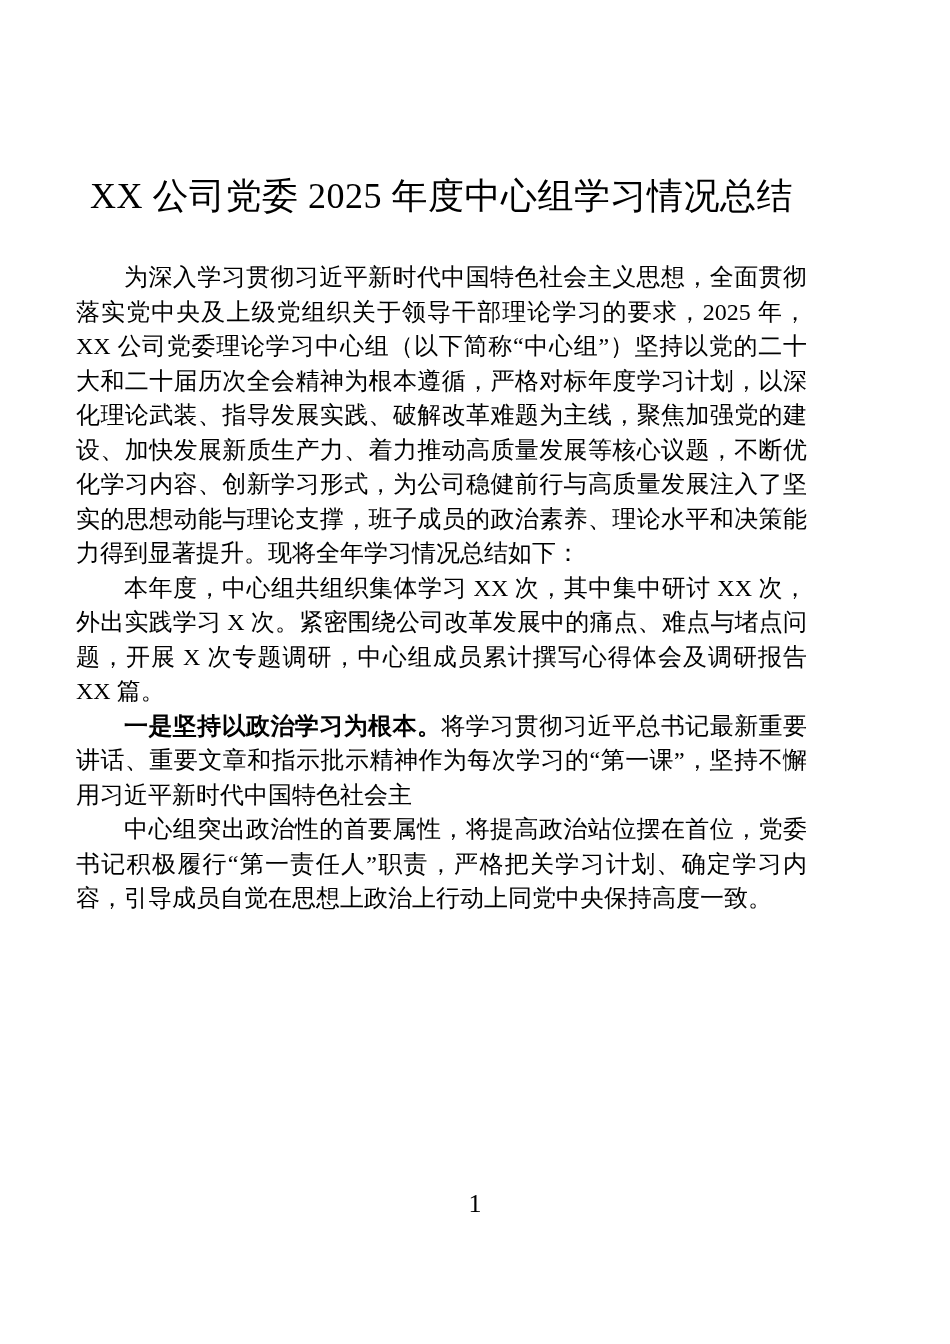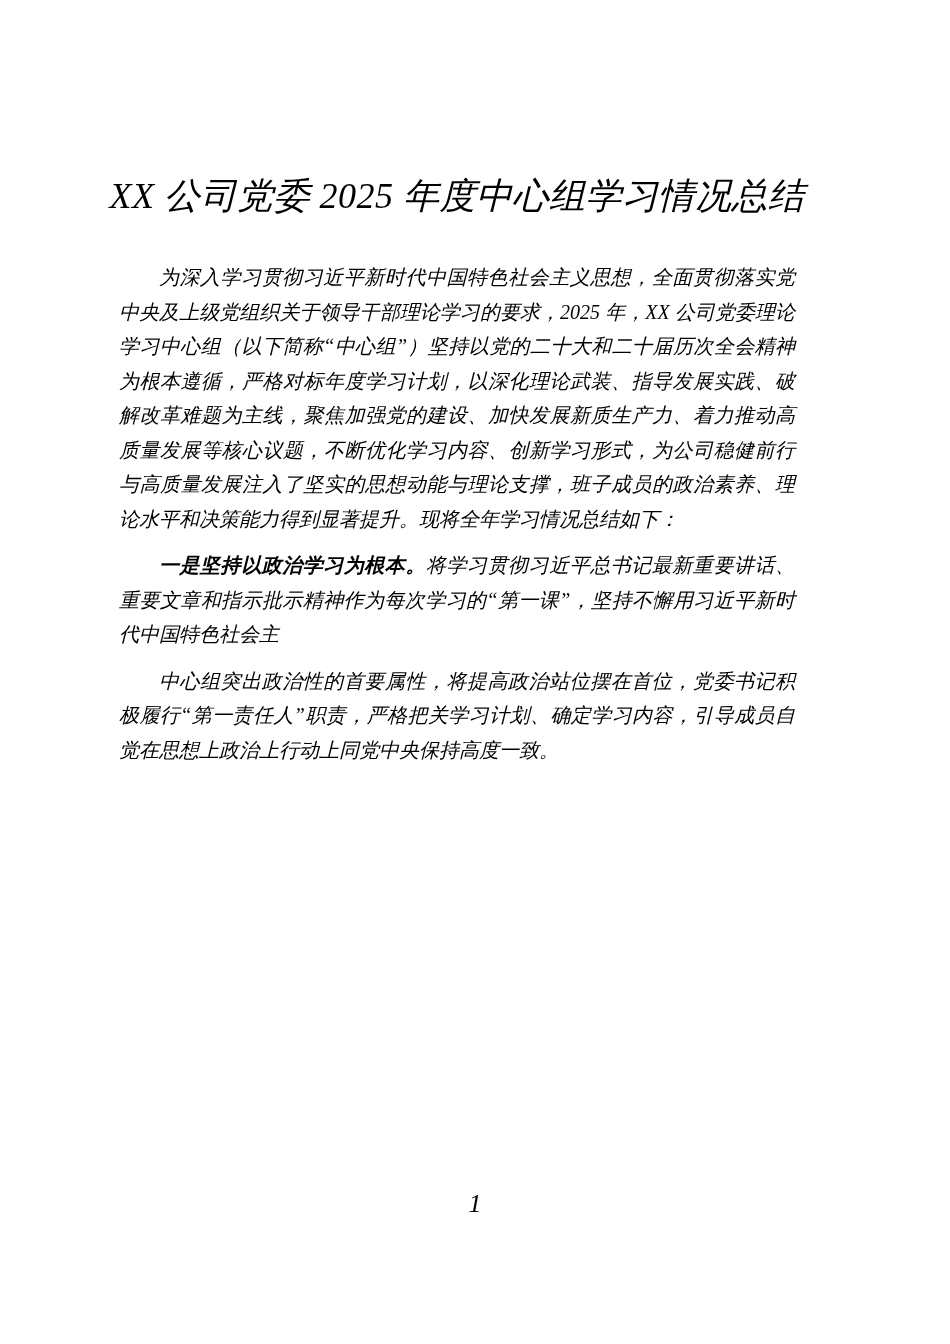--- a/index.html
+++ b/index.html
@@ -11,36 +11,35 @@
     height: 1344px;
     background: #ffffff;
     color: #000000;
     font-family: "Liberation Serif", serif;
     position: relative;
     overflow: hidden;
   }
   .page {
     position: absolute;
     top: 0; left: 0; right: 0; bottom: 0;
-    padding: 158px 143px 0 107px;
+    padding: 158px 143px 0 76px;
     box-sizing: border-box;
-    font-style: italic;
   }
   .doc-title {
     font-size: 36px;
     font-weight: 400;
     line-height: 76px;
     text-align: center;
     margin: 0 0 26px 0;
     letter-spacing: 0.5px;
   }
   .doc-body p {
-    font-size: 20px;
+    font-size: 24px;
     line-height: 34.5px;
-    margin: 12px;
+    margin: 0;
     text-align: justify;
     text-justify: inter-character;
     text-indent: 2em;
     word-break: normal;
   }
   .doc-body p strong {
     font-weight: 700;
   }
   .page-number {
     position: absolute;
@@ -57,20 +56,21 @@
 
 <div class="page">
 
   <h1 class="doc-title">XX 公司党委 2025 年度中心组学习情况总结</h1>
 
   <div class="doc-body">
 
     <p>为深入学习贯彻习近平新时代中国特色社会主义思想，全面贯彻落实党中央及上级党组织关于领导干部理论学习的要求，2025 年，XX 公司党委理论学习中心组（以下简称“中心组”）坚持以党的二十大和二十届历次全会精神为根本遵循，严格对标年度学习计划，以深化理论武装、指导发展实践、破解改革难题为主线，聚焦加强党的建设、加快发展新质生产力、着力推动高质量发展等核心议题，不断优化学习内容、创新学习形式，为公司稳健前行与高质量发展注入了坚实的思想动能与理论支撑，班子成员的政治素养、理论水平和决策能力得到显著提升。现将全年学习情况总结如下：</p>
 
 
+    <p>本年度，中心组共组织集体学习 XX 次，其中集中研讨 XX 次，外出实践学习 X 次。紧密围绕公司改革发展中的痛点、难点与堵点问题，开展 X 次专题调研，中心组成员累计撰写心得体会及调研报告 XX 篇。</p>
 
 
     <p><strong>一是坚持以政治学习为根本。</strong><span>将学习贯彻习近平总书记最新重要讲话、重要文章和指示批示精神作为每次学习的“第一课”，坚持不懈用习近平新时代中国特色社会主</span></p>
 
     <p>中心组突出政治性的首要属性，将提高政治站位摆在首位，党委书记积极履行“第一责任人”职责，严格把关学习计划、确定学习内容，引导成员自觉在思想上政治上行动上同党中央保持高度一致。</p>
 
   </div>
 
   <div class="page-number">1</div>
 

